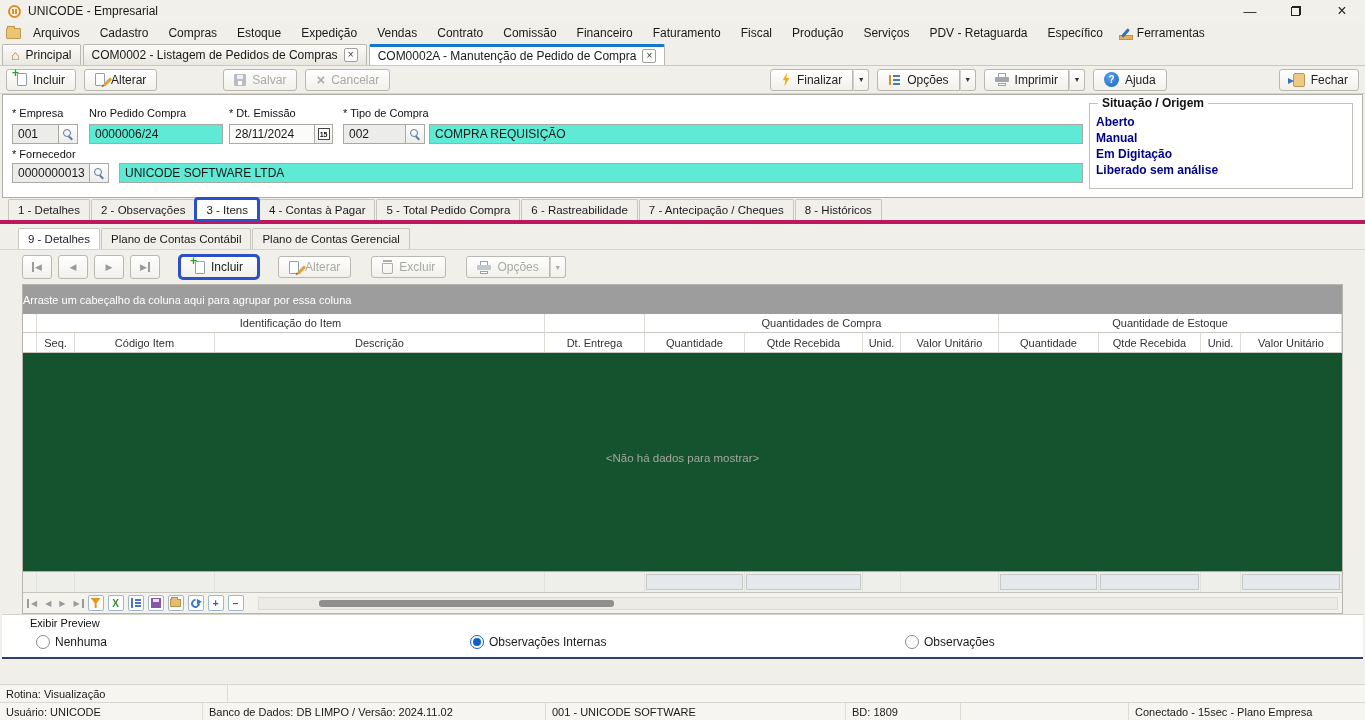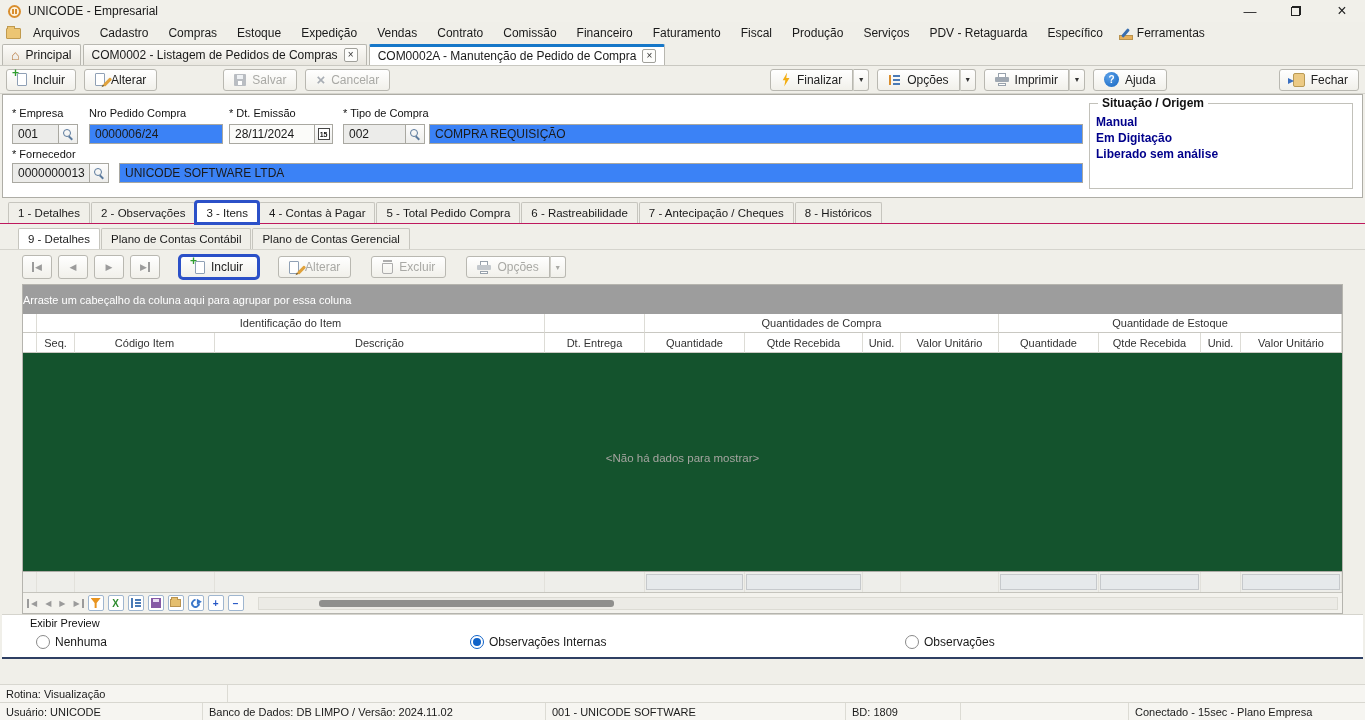--- a/index.html
+++ b/index.html
@@ -65,33 +65,33 @@
   .printer i { position:absolute; bottom:0; left:3px; right:3px; height:3px; background:#fff; border:1px solid #98a2ac; }
   .printer.gray::after { background:#c3c8cd; }
   .helpicon { width:15px; height:15px; border-radius:50%; background:radial-gradient(circle at 35% 30%, #5aa0e8, #1565c0); color:#fff; font-weight:bold; font-size:10px; display:flex; align-items:center; justify-content:center; font-style:normal; }
   .exiticon { position:relative; width:12px; height:14px; background:#ecca84; border:1px solid #b99a55; border-radius:2px; margin-left:3px; }
   .exiticon::before { content:""; position:absolute; top:4px; left:-6px; border-top:3px solid transparent; border-bottom:3px solid transparent; border-left:6px solid #3a6fc0; }
   
   .formpanel { height:104px; margin:0 2px; background:#fff; border:1px solid #aeada6; position:relative; }
   .flabel { position:absolute; font-size:11px; color:#111; }
   .fld { position:absolute; height:20px; border:1px solid #a9a8a1; background:#ececea; display:flex; align-items:center; font-size:12px; padding-left:5px; overflow:hidden; }
   .fld.white { background:#fbfbf9; }
-  .fld.ro { background:#3b82f6; }
+  .fld.ro { background:#5eead4; }
   .lkbtn { margin-left:auto; width:19px; height:18px; border-left:1px solid #a9a8a1; background:linear-gradient(#fdfdfd,#ededeb); display:flex; align-items:center; justify-content:center; }
   .mag { position:relative; width:10px; height:10px; }
   .mag::before { content:""; position:absolute; top:0; left:0; width:6px; height:6px; border:1.5px solid #5b7a9d; border-radius:50%; }
   .mag::after { content:""; position:absolute; bottom:0px; right:0px; width:5px; height:2px; background:#5b7a9d; transform:rotate(45deg); }
   .calbtn { margin-left:auto; width:19px; height:18px; border-left:1px solid #a9a8a1; background:linear-gradient(#fdfdfd,#ededeb); display:flex; align-items:center; justify-content:center; }
   .cal { min-width:12px; height:12px; border:1px solid #444; background:#fff; font-size:7px; font-weight:bold; display:flex; align-items:center; justify-content:center; color:#111; font-style:normal; }
   .group { position:absolute; border:1px solid #c2c1ba; }
   .group .legend { position:absolute; top:-8px; left:8px; background:#fff; padding:0 4px; font-weight:bold; font-size:12px; color:#111; }
   .situ-line { color:#00008b; font-weight:bold; font-size:12px; line-height:16px; padding-left:6px; }
   .situ-body { padding-top:10px; }
   
-  .tabstrip { display:flex; align-items:flex-end; padding-left:8px; border-bottom:1px solid #be185d; }
+  .tabstrip { display:flex; align-items:flex-end; padding-left:8px; border-bottom:4px solid #be185d; }
   .maintabs { height:26px; }
   .subtabs  { height:26px; padding-left:18px; border-bottom:1px solid #d5d4cd; }
   .ftab { padding:4px 9px 4px 9px; font-size:11.5px; border:1px solid #c6c5be; border-bottom:none; background:#f0efe9; border-radius:2px 2px 0 0; margin-right:1px; white-space:nowrap; }
   .ftab.active { background:#fff; }
   .annot { outline:3px solid #2b50c8; outline-offset:-1px; position:relative; z-index:3; }
   
   .gridtoolbar { height:34px; display:flex; align-items:center; padding-left:22px; gap:6px; }
   .navbtn { width:30px; height:24px; border:1px solid #b9b8b1; border-radius:3px; background:linear-gradient(#ffffff,#f1f0ea); display:flex; align-items:center; justify-content:center; color:#9b9b9b; font-size:9px; }
   .barL { border-left:2px solid #9b9b9b; padding-left:1px; }
   .barR { border-right:2px solid #9b9b9b; padding-right:1px; }
@@ -293,20 +293,21 @@
         <span class="mag"></span>
       </span>
   </div>
   <div class="fld ro" style="left:116px; top:68px; width:964px;">
     <span>UNICODE SOFTWARE LTDA</span>
   </div>
 
   <div class="group" style="left:1086px; top:8px; width:264px; height:86px;">
     <span class="legend">Situação / Origem</span>
     <div class="situ-body">
+      <div class="situ-line">Aberto</div>
       <div class="situ-line">Manual</div>
       <div class="situ-line">Em Digitação</div>
       <div class="situ-line">Liberado sem análise</div>
     </div>
   </div>
 </div>
 
 <div class="tabstrip maintabs">
   <span class="ftab">1 - Detalhes</span>
   <span class="ftab">2 - Observações</span>

